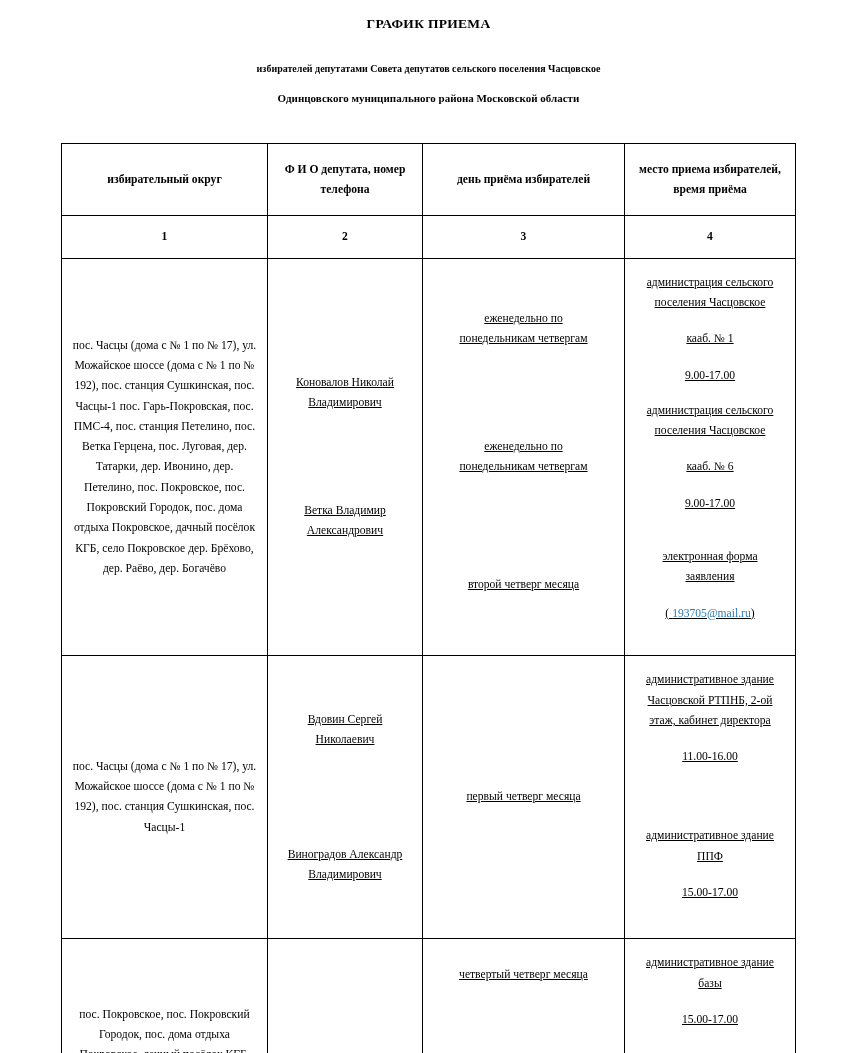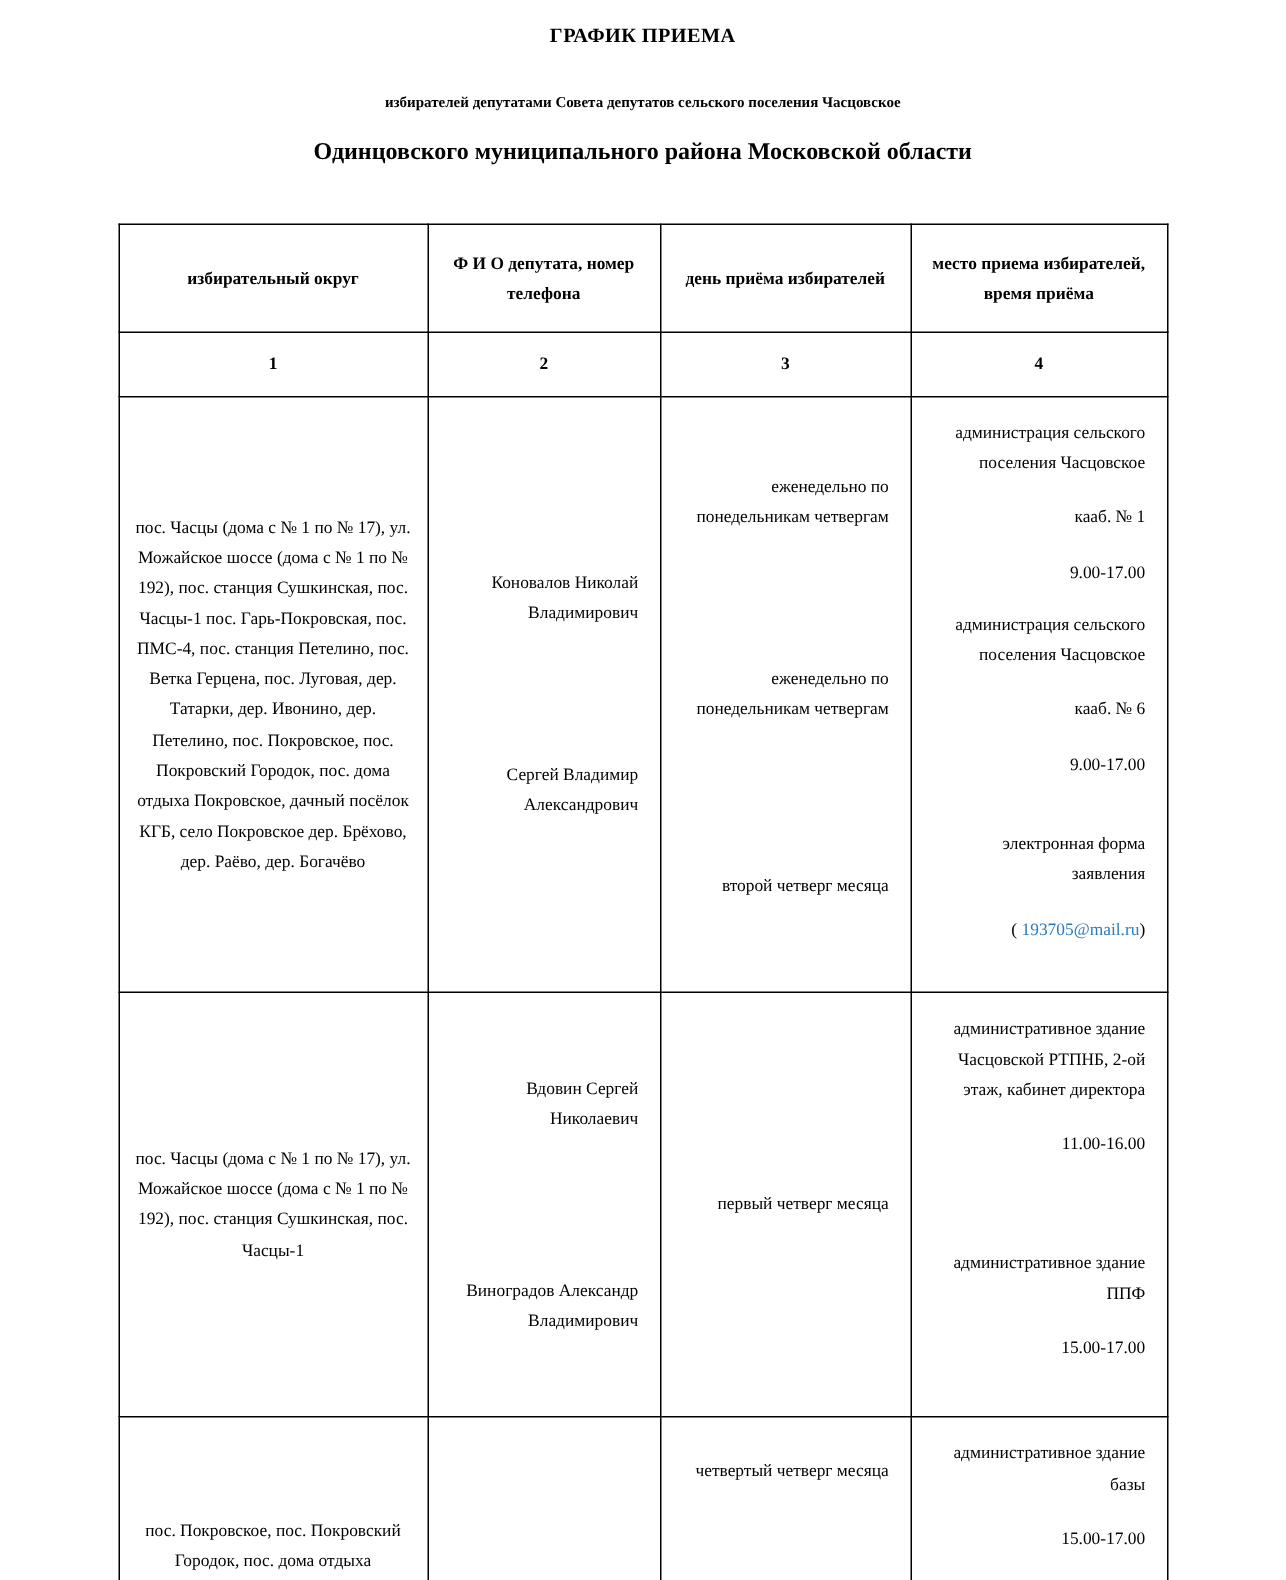--- a/index.html
+++ b/index.html
@@ -30,21 +30,21 @@
     margin-top: 8px;
     letter-spacing: 0.3px;
     text-align: center;
   }
   .title-line2 {
     margin-top: 31px;
     font-size: 10px;
   }
   .title-line3 {
     margin-top: 17px;
-    font-size: 16px;
+    font-size: 11px;
   }
   table.schedule {
     border-collapse: collapse;
     margin: 38px auto 0 auto;
     width: 672px;
     table-layout: fixed;
   }
   table.schedule td, table.schedule th {
     border: 1px solid #000000;
     vertical-align: middle;
@@ -53,21 +53,21 @@
     line-height: 1.75;
     padding: 6px 8px;
     box-sizing: border-box;
   }
   table.schedule th {
     font-weight: bold;
     height: 72px;
   }
   .col1 { width: 206px; }
   .col2 { width: 155px; }
-  .col3 { width: 167px; }
+  .col3 { width: 202px; }
   .col4 { width: 171px; }
 
   tr.numrow td {
     font-weight: bold;
     height: 43px;
     font-size: 11.6px;
   }
   .cellpad-big {
     padding-top: 12px;
     padding-bottom: 12px;
@@ -77,25 +77,26 @@
     margin: 0;
   }
   
   table.inner {
     border-collapse: collapse;
     width: 100%;
     table-layout: fixed;
   }
   table.inner td {
     border: 0;
-    text-align: right;
+    text-align: center;
     font-size: 11.6px;
     line-height: 1.75;
     vertical-align: middle;
     padding: 6px 6px;
+    text-decoration: underline;
   }
   table.inner tr + tr td {
     border-top: 0;
   }
   .o-cell {
     font-size: 11.6px;
     line-height: 1.9;
   }
   .mail-link {
     color: #2b7bb9;
@@ -144,21 +145,21 @@
           <table class="inner">
             <tbody>
             <tr>
               <td class="b1">
                 <span class="seg">Коновалов Николай</span>
                 <span class="seg">Владимирович</span>
               </td>
             </tr>
             <tr>
               <td class="b1">
-                <span class="seg">Сергей Владимир</span>
+                <span class="seg">Ветка Владимир</span>
                 <span class="seg">Александрович</span>
               </td>
             </tr>
           </tbody>
             </table>
         </td>
         <td class="col3 sub">
           <table class="inner">
             <tbody>
                 <tr>

